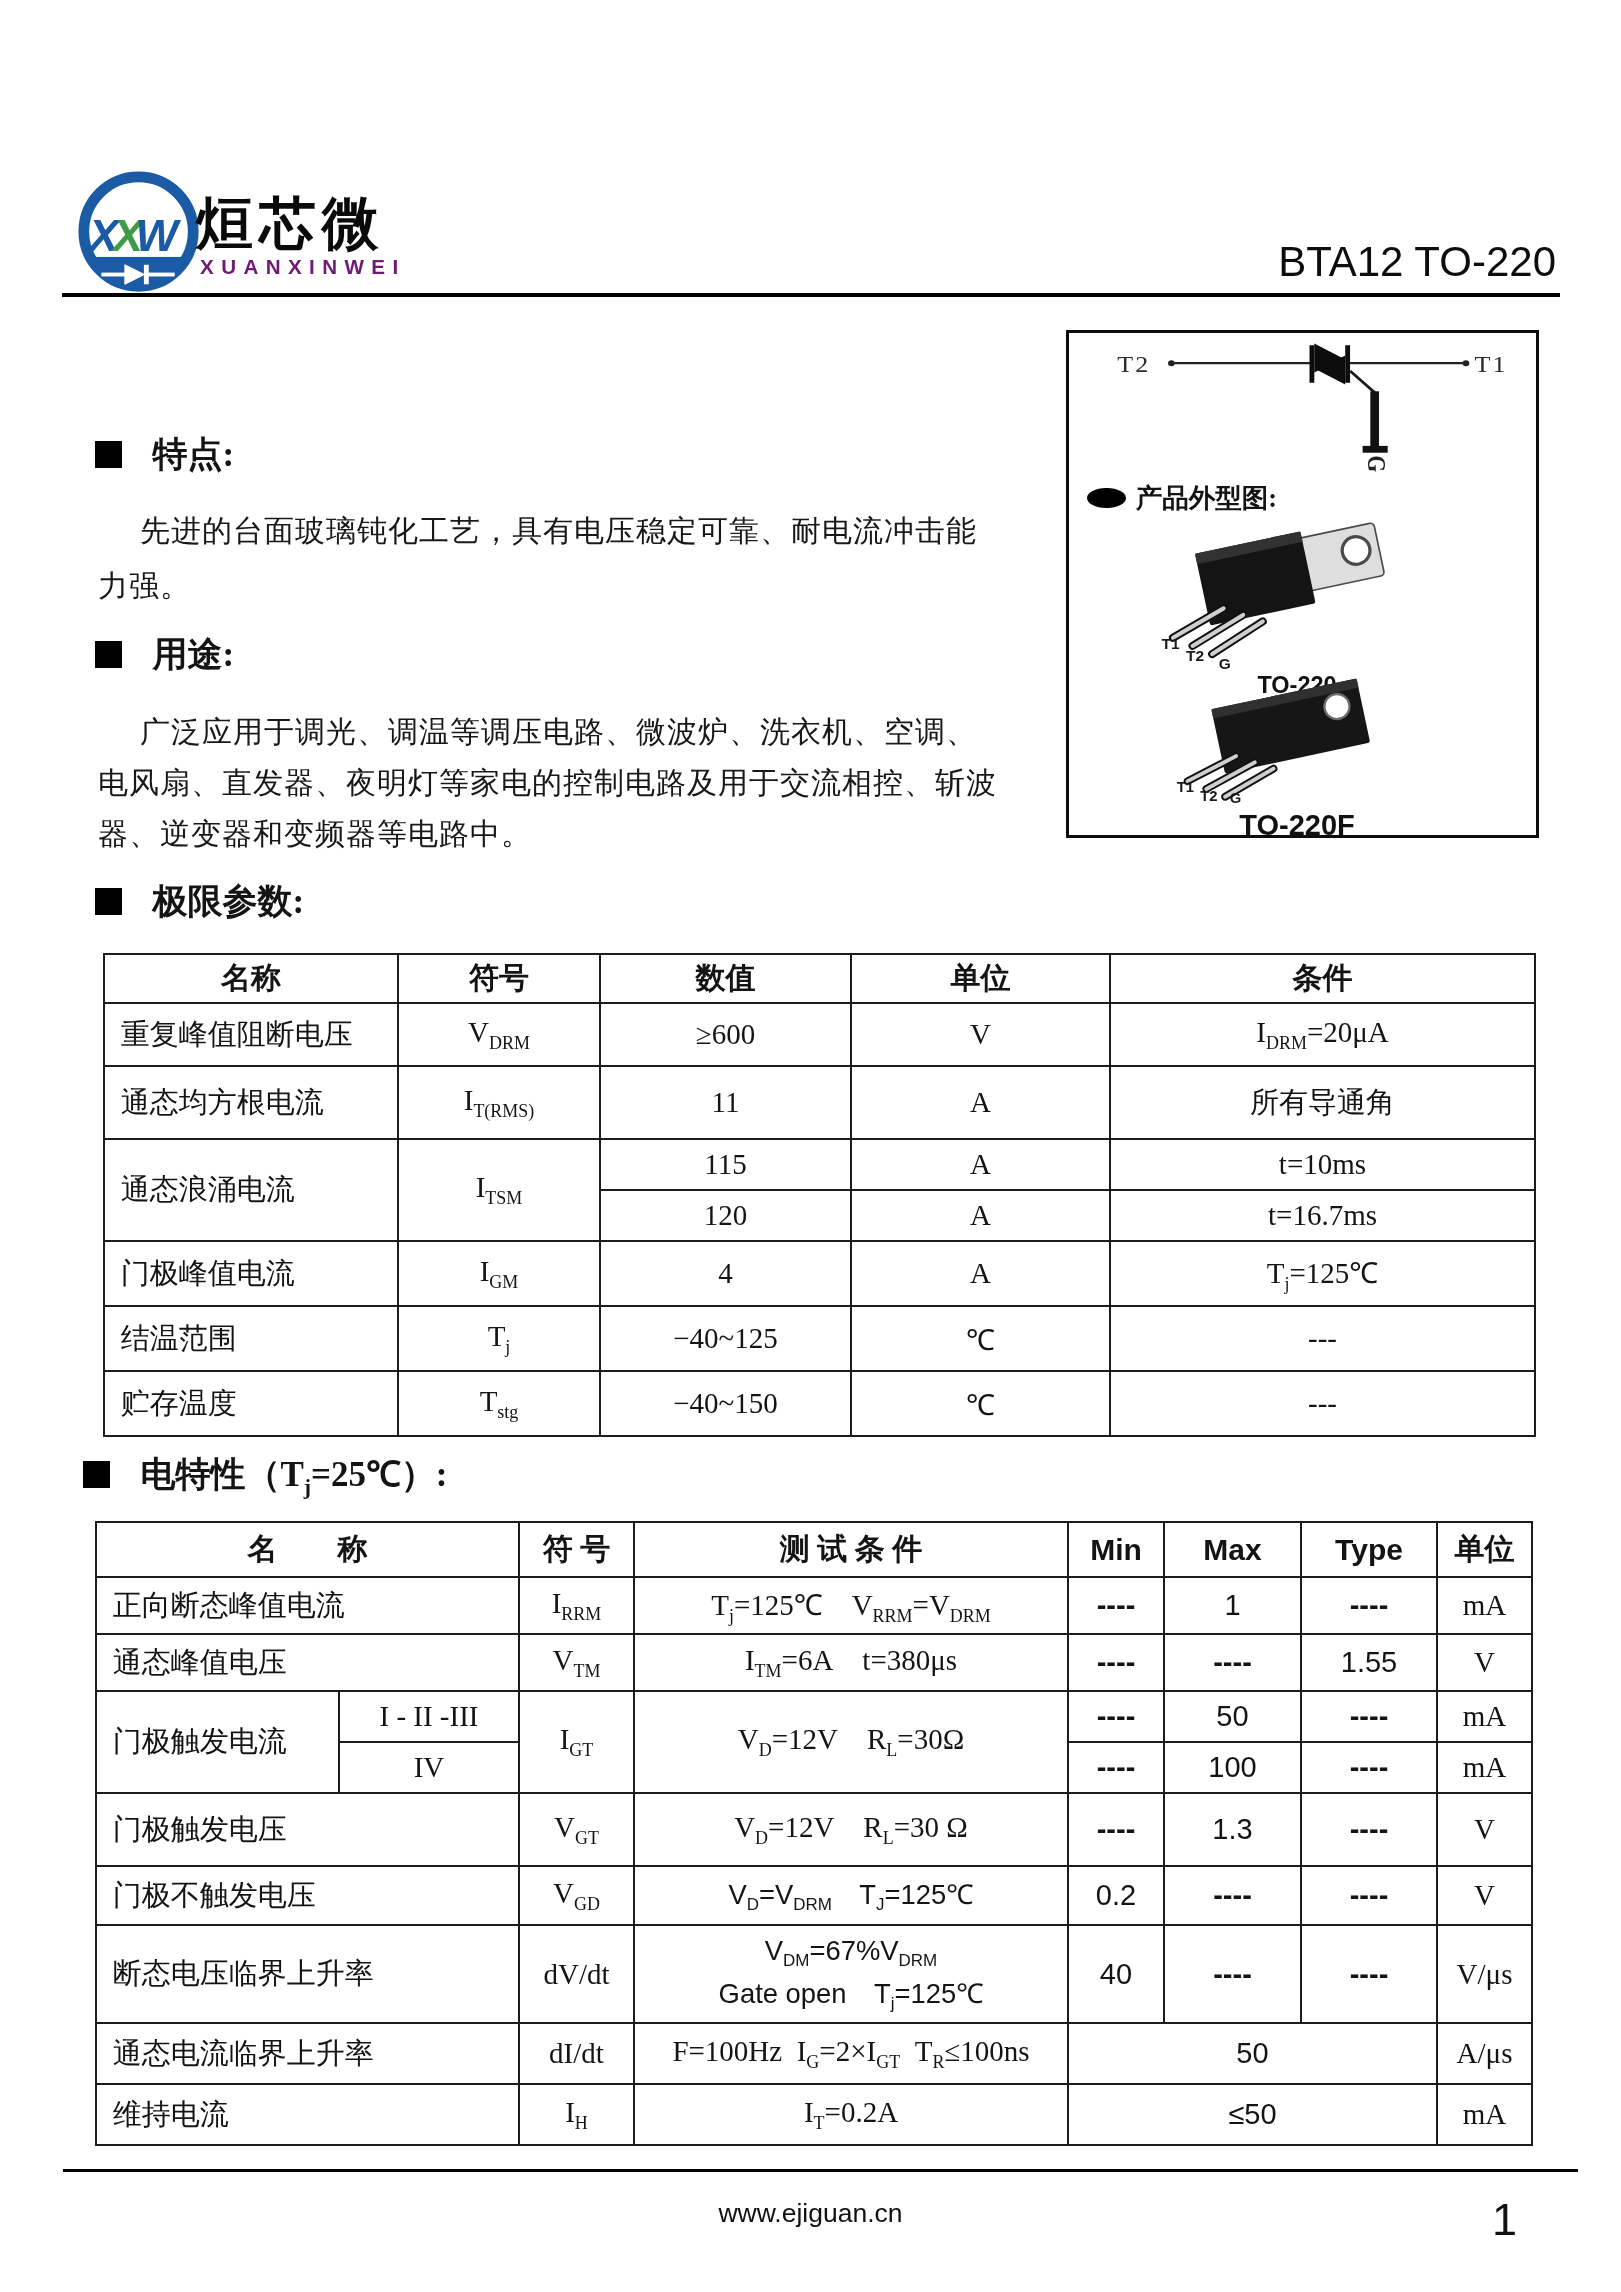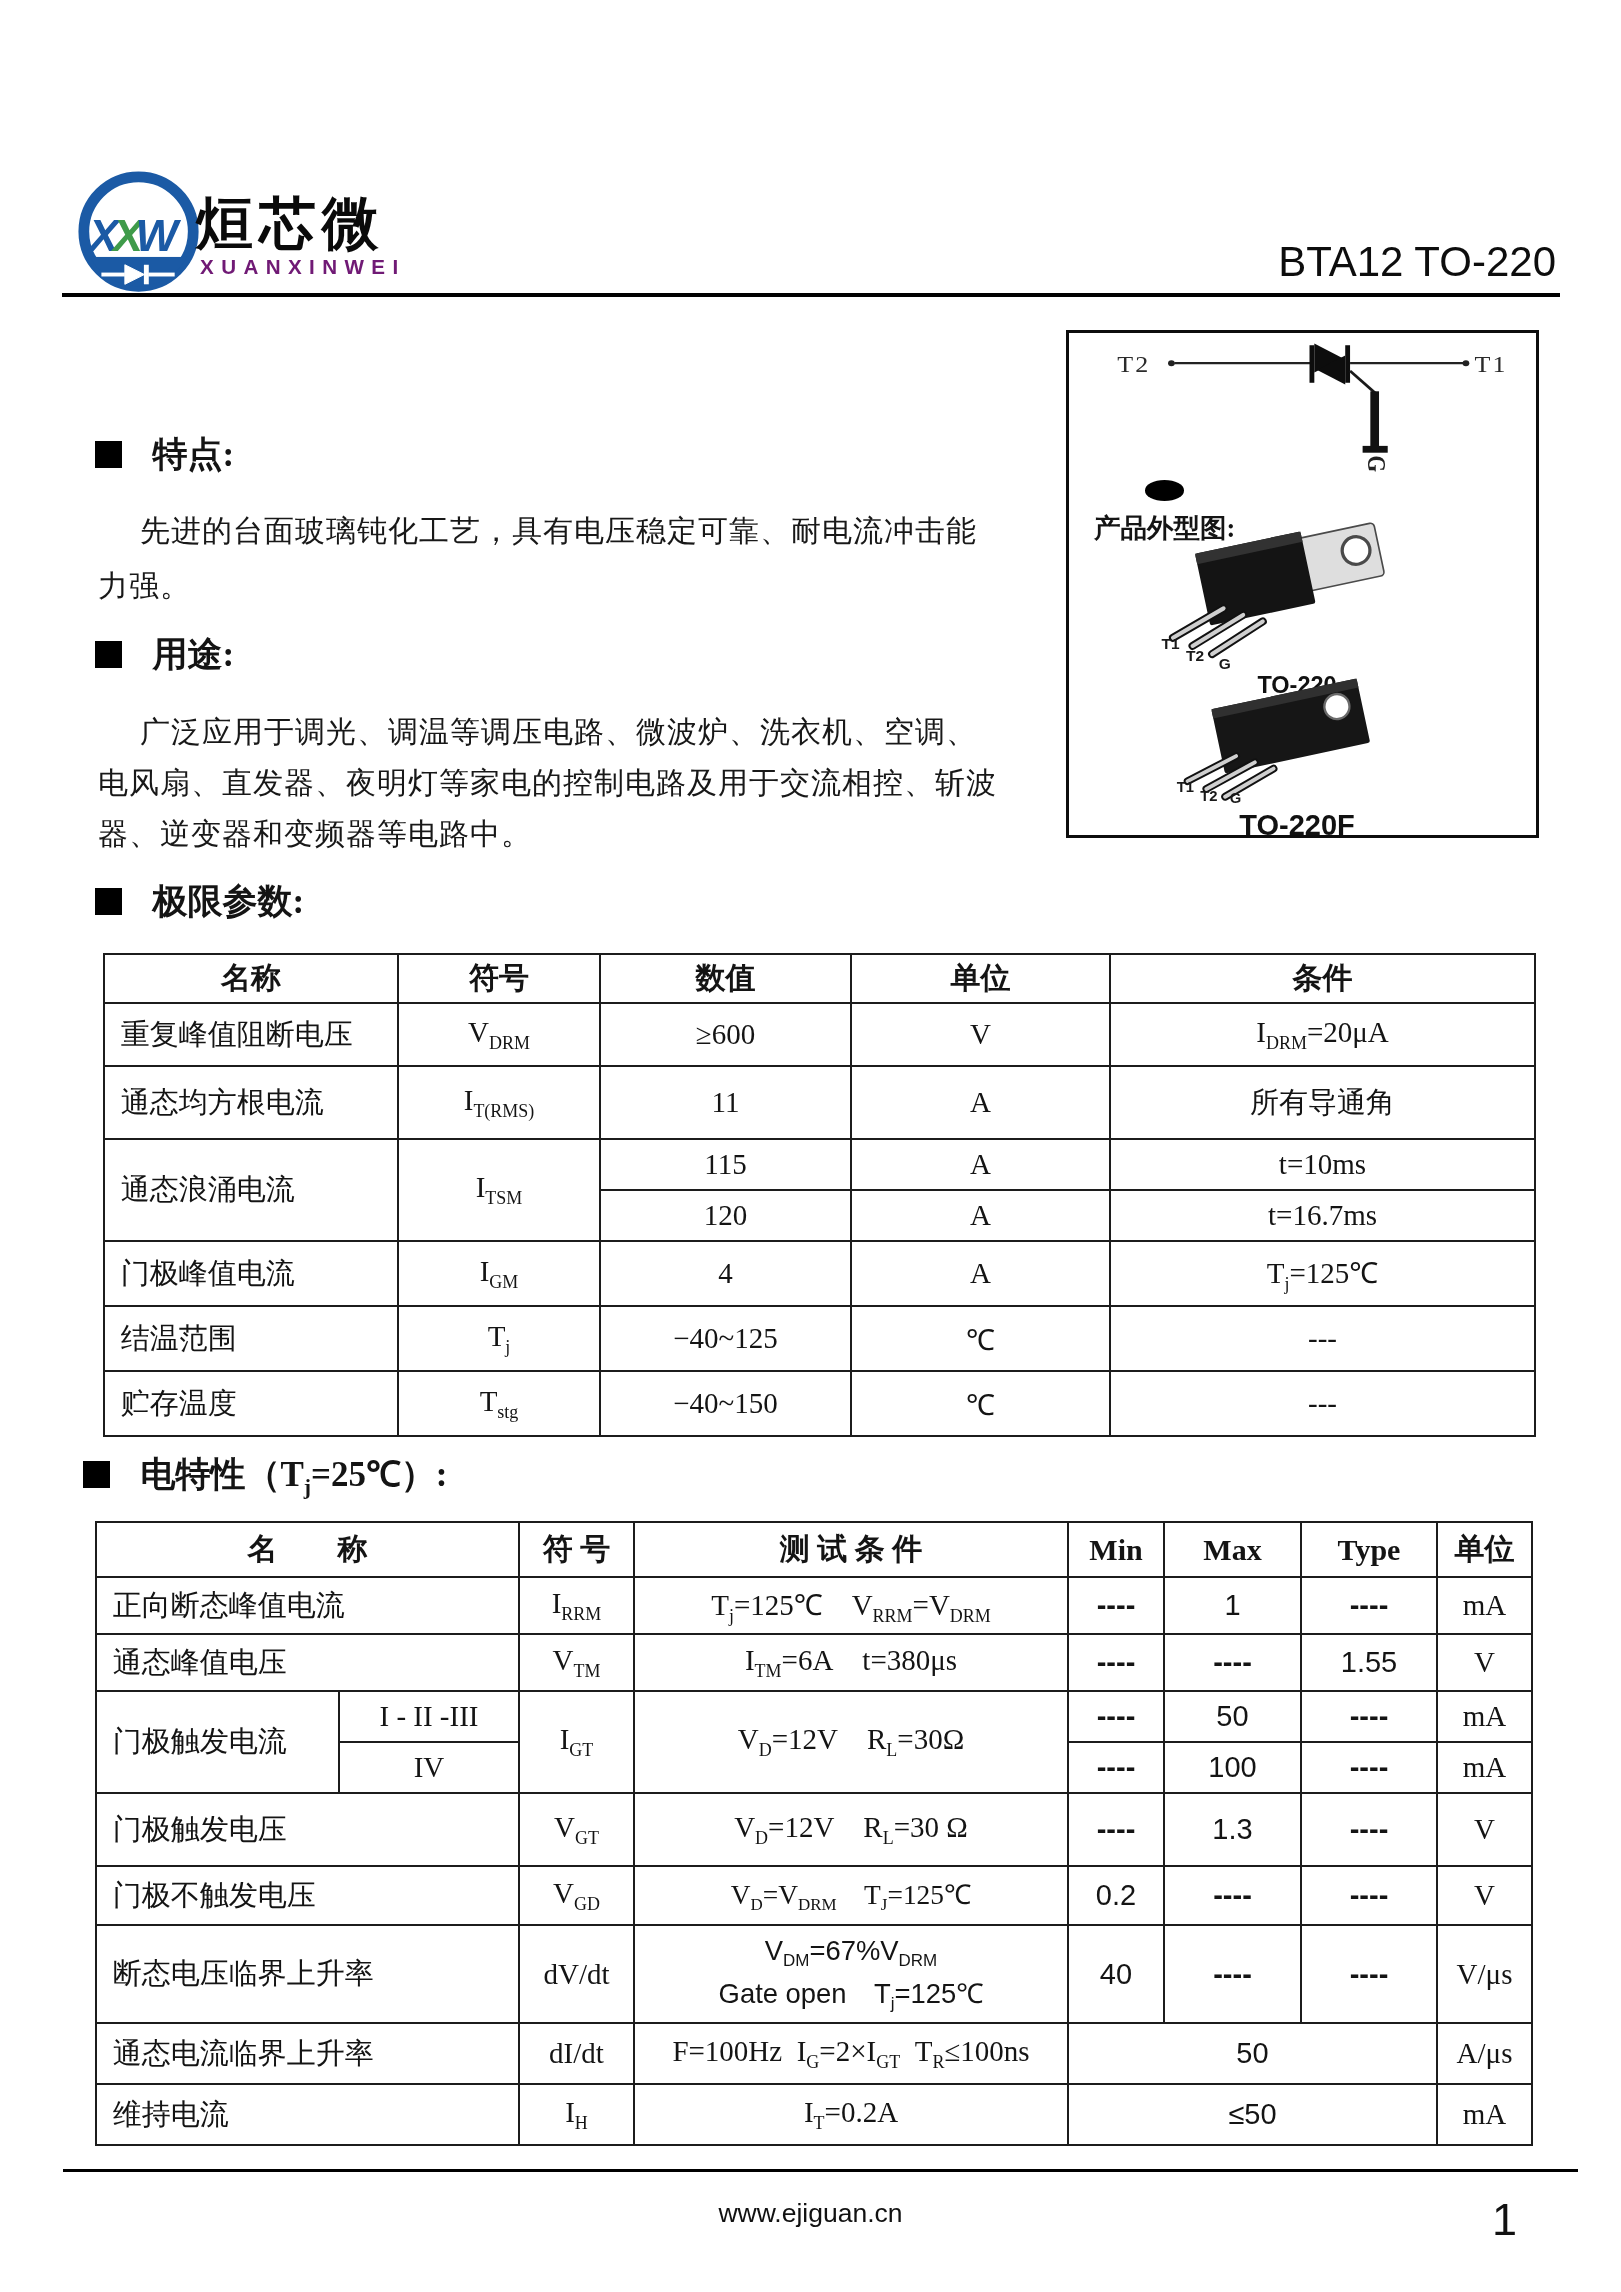--- a/index.html
+++ b/index.html
@@ -23,21 +23,21 @@
   .dot{width:39px;height:20.6px;background:#000;border-radius:50%;}
   .fig{position:absolute;left:37px;width:382px;text-align:center;}
   .figcap{font-weight:bold;font-family:"Liberation Sans",sans-serif;color:#111;}
   
   table{border-collapse:collapse;table-layout:fixed;background:#fff;}
   .dtable{border:2.9px solid #151515;}
   .dtable td{border:2px solid #1c1c1c;text-align:center;font-size:29px;
              padding:0 5.9px;overflow:hidden;}
   .dtable td.left{text-align:left;padding-left:15.7px;}
   .hdr td{font-weight:bold;font-size:30px;}
-  .sans{font-family:Liberation Serif, serif;}
+  .sans{font-family:Liberation Sans, sans-serif;}
   .num{font-family:"Liberation Sans",sans-serif;font-size:28px;}
   .dash{font-family:"Liberation Sans",sans-serif;font-weight:bold;font-size:23.5px;letter-spacing:0;}
   sub{font-size:0.62em;}
   .cond2{font-family:"Liberation Sans",sans-serif;font-size:27.4px;line-height:1.45;}
   
   .f-url{font-size:26.5px;font-family:"Liberation Sans",sans-serif;color:#111;}
   .f-page{font-size:45px;font-family:"Liberation Sans",sans-serif;color:#111;}
 </style>
 </head>
 <body>
@@ -107,21 +107,21 @@
       </g>
       <line x1="289" y1="33" x2="406" y2="33" stroke="#222" stroke-width="2.5"></line>
       <circle cx="409" cy="33" r="3.5" fill="#222"></circle>
       <text x="418" y="43" font-size="27" letter-spacing="2" fill="#2b2b2b">T1</text>
       <path d="M289,42 L315,68" stroke="#1a1a1a" stroke-width="3" fill="none"></path>
       <rect x="310" y="66" width="9" height="66" fill="#111"></rect>
       <rect x="302" y="130" width="26" height="8" fill="#111"></rect>
       <text x="315" y="158" text-anchor="middle" font-size="25" font-weight="bold" fill="#222" transform="rotate(90 315 151)">G</text>
     </svg>
 
-    <div class="abs outline-lab" style="left:25px;top:147px;flex-direction:column;">
+    <div class="abs outline-lab" style="left:18px;top:147px;">
       <span class="dot"></span>
       <span>产品外型图:</span>
     </div>
 
     <div class="fig" style="top:184px;">
       <svg width="304" height="155" viewBox="0 0 340 190">
         <g transform="rotate(-12 170 85)">
           <rect x="150" y="28" width="128" height="66" rx="5" fill="#dedede" stroke="#4a4a4a" stroke-width="2"></rect>
           <circle cx="250" cy="57" r="17" fill="#ffffff" stroke="#4a4a4a" stroke-width="4"></circle>
           <rect x="56" y="20" width="132" height="90" rx="3" fill="#141414"></rect>

